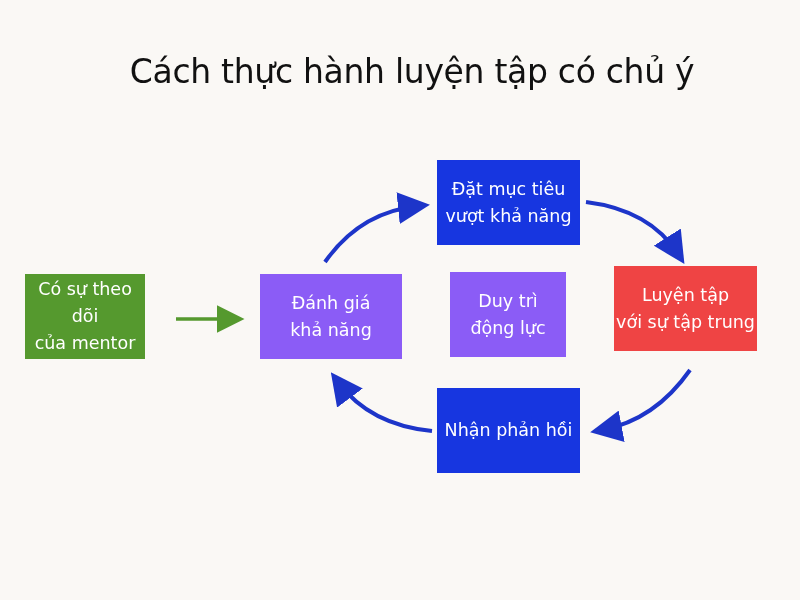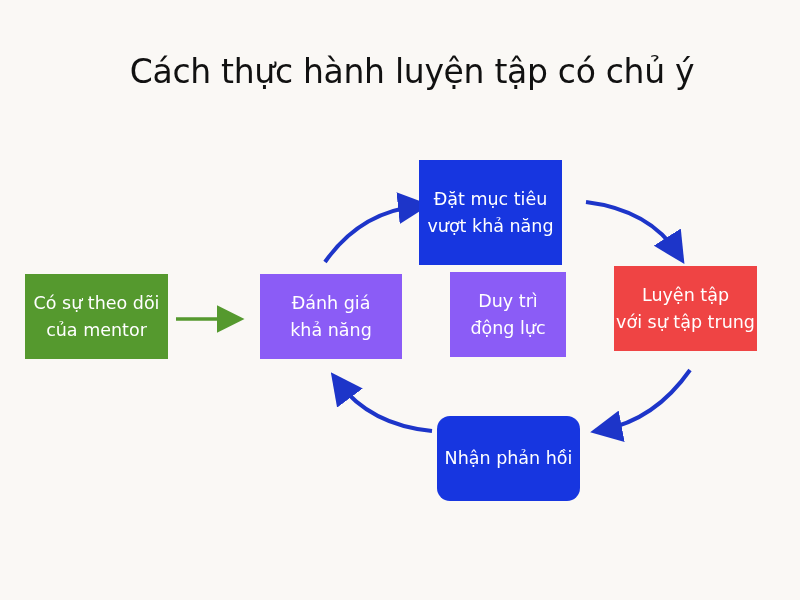--- a/index.html
+++ b/index.html
@@ -56,40 +56,40 @@
     <path d="M586,202 Q650,210 678,254" fill="none" stroke="#1d35c9" stroke-width="4" marker-end="url(#headBlue)"></path>
   </g>
   <g>
     <path d="M690,370 Q655,420 602,430" fill="none" stroke="#1d35c9" stroke-width="4" marker-end="url(#headBlue)"></path>
   </g>
   <g>
     <path d="M432,431 Q370,425 338,382" fill="none" stroke="#1d35c9" stroke-width="4" marker-end="url(#headBlue)"></path>
   </g>
 </svg>
 
-<div class="box" style="left:25px; top:274px; width:143px; height:85px; background:#55992e;">
+<div class="box" style="left:25px; top:274px; width:120px; height:85px; background:#55992e;">
   <span>Có sự theo dõi
 của mentor</span>
 </div>
 
 <div class="box" style="left:260px; top:274px; width:142px; height:85px; background:#8b5cf6;">
   <span>Đánh giá
 khả năng</span>
 </div>
 
-<div class="box" style="left:419px; top:160px; width:143px; height:105px; background:#1736e0;">
+<div class="box" style="left:437px; top:160px; width:143px; height:85px; background:#1736e0;">
   <span>Đặt mục tiêu
 vượt khả năng</span>
 </div>
 
 <div class="box" style="left:614px; top:266px; width:143px; height:85px; background:#ef4444;">
   <span>Luyện tập
 với sự tập trung</span>
 </div>
 
-<div class="box" style="left:437px; top:416px; width:143px; height:85px; background:#1736e0;border-radius:13px;">
+<div class="box" style="left:437px; top:388px; width:143px; height:85px; background:#1736e0;">
   <span>Nhận phản hồi</span>
 </div>
 
 <div class="box" style="left:450px; top:272px; width:116px; height:85px; background:#8b5cf6;">
   <span>Duy trì
 động lực</span>
 </div>
 
 </body></html>

